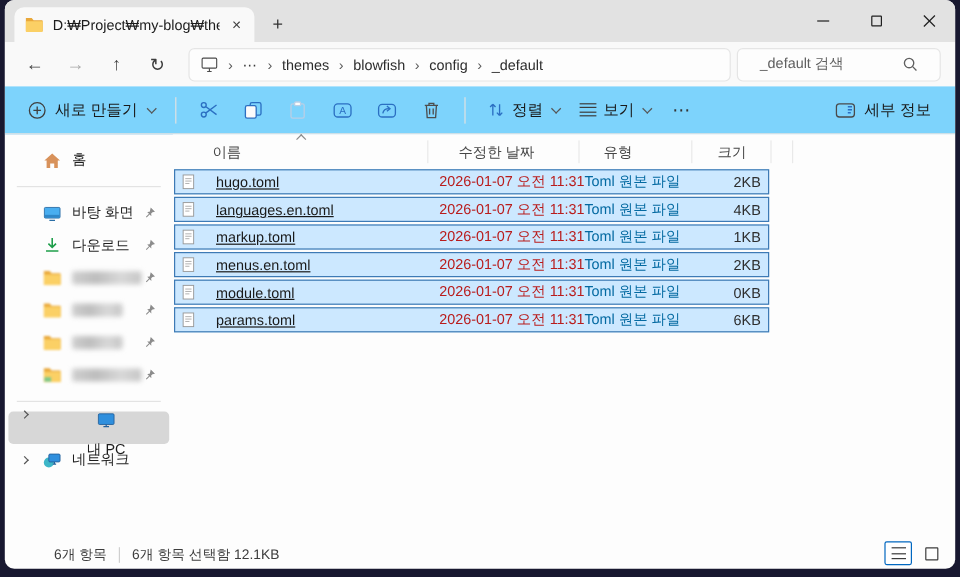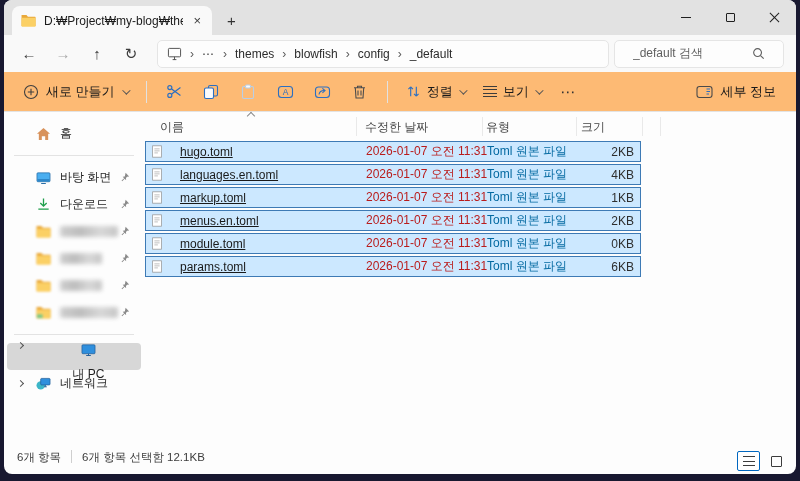--- a/index.html
+++ b/index.html
@@ -32,21 +32,21 @@
   .bc-field { flex:1; height:28px; background:#fdfdfd; border:1px solid #e5e5e5; border-radius:5px;
               display:flex; align-items:center; padding:0 9px; margin:0 5px 0 9px; font-size:12px; color:#2c2c2c; }
   .bc-sep { color:#5a5a5a; font-size:12px; padding:0 8px; }
   .bc-crumb { white-space:nowrap; }
   .bc-dots { color:#3a3a3a; letter-spacing:1px; }
   .search-field { width:170px; height:28px; background:#fdfdfd; border:1px solid #e5e5e5; border-radius:5px;
                   display:flex; align-items:center; padding:0 18px; font-size:12px; color:#5f5f5f; margin-right:4px; }
   .search-field .txt { flex:1; white-space:nowrap; overflow:hidden; }
 
   
-  .toolbar { height:40px; background:#fdba74; border-bottom:1px solid #e3e3e3; display:flex;
+  .toolbar { height:40px; background:#7dd3fc; border-bottom:1px solid #e3e3e3; display:flex;
              align-items:center; padding:0 10px; flex:none; }
   .tool-new { display:flex; align-items:center; gap:7px; font-size:13px; color:#191919; padding:0 9px; }
   .tool-sep { width:1px; height:22px; background:#e2e2e2; margin:0 9px; flex:none; }
   .tbtn { width:37px; height:30px; display:flex; align-items:center; justify-content:center; border-radius:4px; }
   .tool-label { display:flex; align-items:center; gap:6px; font-size:13px; color:#191919; padding:0 9px; }
   .chev-down { width:6px; height:6px; border-right:1.3px solid #555; border-bottom:1.3px solid #555;
                transform:rotate(45deg) translateY(-2px); display:inline-block; flex:none; }
   .details-btn { margin-left:auto; display:flex; align-items:center; gap:7px; font-size:13px; color:#191919; padding:0 10px; }
 
   
@@ -61,36 +61,36 @@
                border-bottom:1.2px solid #555; transform:rotate(-45deg); }
   .pin { position:absolute; right:11px; top:8px; }
   .side-divider { height:1px; background:#e3e3e3; margin:8px 10px; }
   .blur-label { width:58px; height:11px; border-radius:2px; filter:blur(2px);
                 background:linear-gradient(90deg,#cfcfcf,#bdbdbd 35%,#d8d8d8 70%,#c6c6c6); }
   .blur-label.short { width:42px; }
 
   
   .filearea { flex:1; position:relative; padding-top:2px; background:#fdfdfd; }
   .col-headers { height:25px; position:relative; font-size:12px; color:#454545; }
-  .colh { position:absolute; top:5px; white-space:nowrap; }
+  .colh { position:absolute; top:5px; white-space:nowrap;margin-left:17px; }
   .col-sep { position:absolute; top:3px; width:1px; height:19px; background:#e9e9e9; }
   .sort-caret { position:absolute; left:104px; top:-1px; width:6px; height:6px;
                 border-left:1.2px solid #8a8a8a; border-top:1.2px solid #8a8a8a; transform:rotate(45deg); }
   .rows { margin-top:2px; }
   .file-row { width:496px; height:21px; margin:0 0 2px 1px; background:#cce8ff; border:1px solid #3d7ab5;
               display:flex; align-items:center; font-size:12px; color:#1a1a1a; position:relative; }
   .file-row .name { margin-left:16px; white-space:nowrap;text-decoration:underline; }
   .file-row .ficon { margin-left:4px; flex:none; display:flex; }
   .file-row .date { position:absolute; left:220px; color:#b91c1c; white-space:nowrap; }
   .file-row .ftype { position:absolute; left:341px; color:#0369a1; white-space:nowrap; }
   .file-row .fsize { position:absolute; left:428px; width:60px; text-align:right; color:#2e2e2e; }
 
   
-  .statusbar { height:24px; flex:none; display:flex; align-items:flex-start; padding:0 13px; gap:10px;
-               font-size:11.5px; color:#3d3d3d; position:relative; }
+  .statusbar { height:24px; flex:none; display:flex; align-items:center; padding:0 13px; gap:10px;
+               font-size:11.5px; color:#3d3d3d; position:relative;margin-left:28px; }
   .st-sep { width:1px; height:13px; background:#cfcfcf; }
   .view-toggles { position:absolute; right:8px; top:1px; display:flex; gap:5px; }
   .view-btn { width:23px; height:20px; border:1px solid transparent; display:flex; align-items:center;
               justify-content:center; border-radius:2px; }
   .view-btn.active { border-color:#0067c0; background:#fff; }
   .icon-lines { width:12px; height:10px; display:flex; flex-direction:column; justify-content:space-between; }
   .icon-lines i { display:block; border-top:1.6px solid #3c3c3c; }
   .icon-sq { width:11px; height:11px; border:1.4px solid #3c3c3c; border-radius:1px; display:block; }
 
   svg { display:block; }

